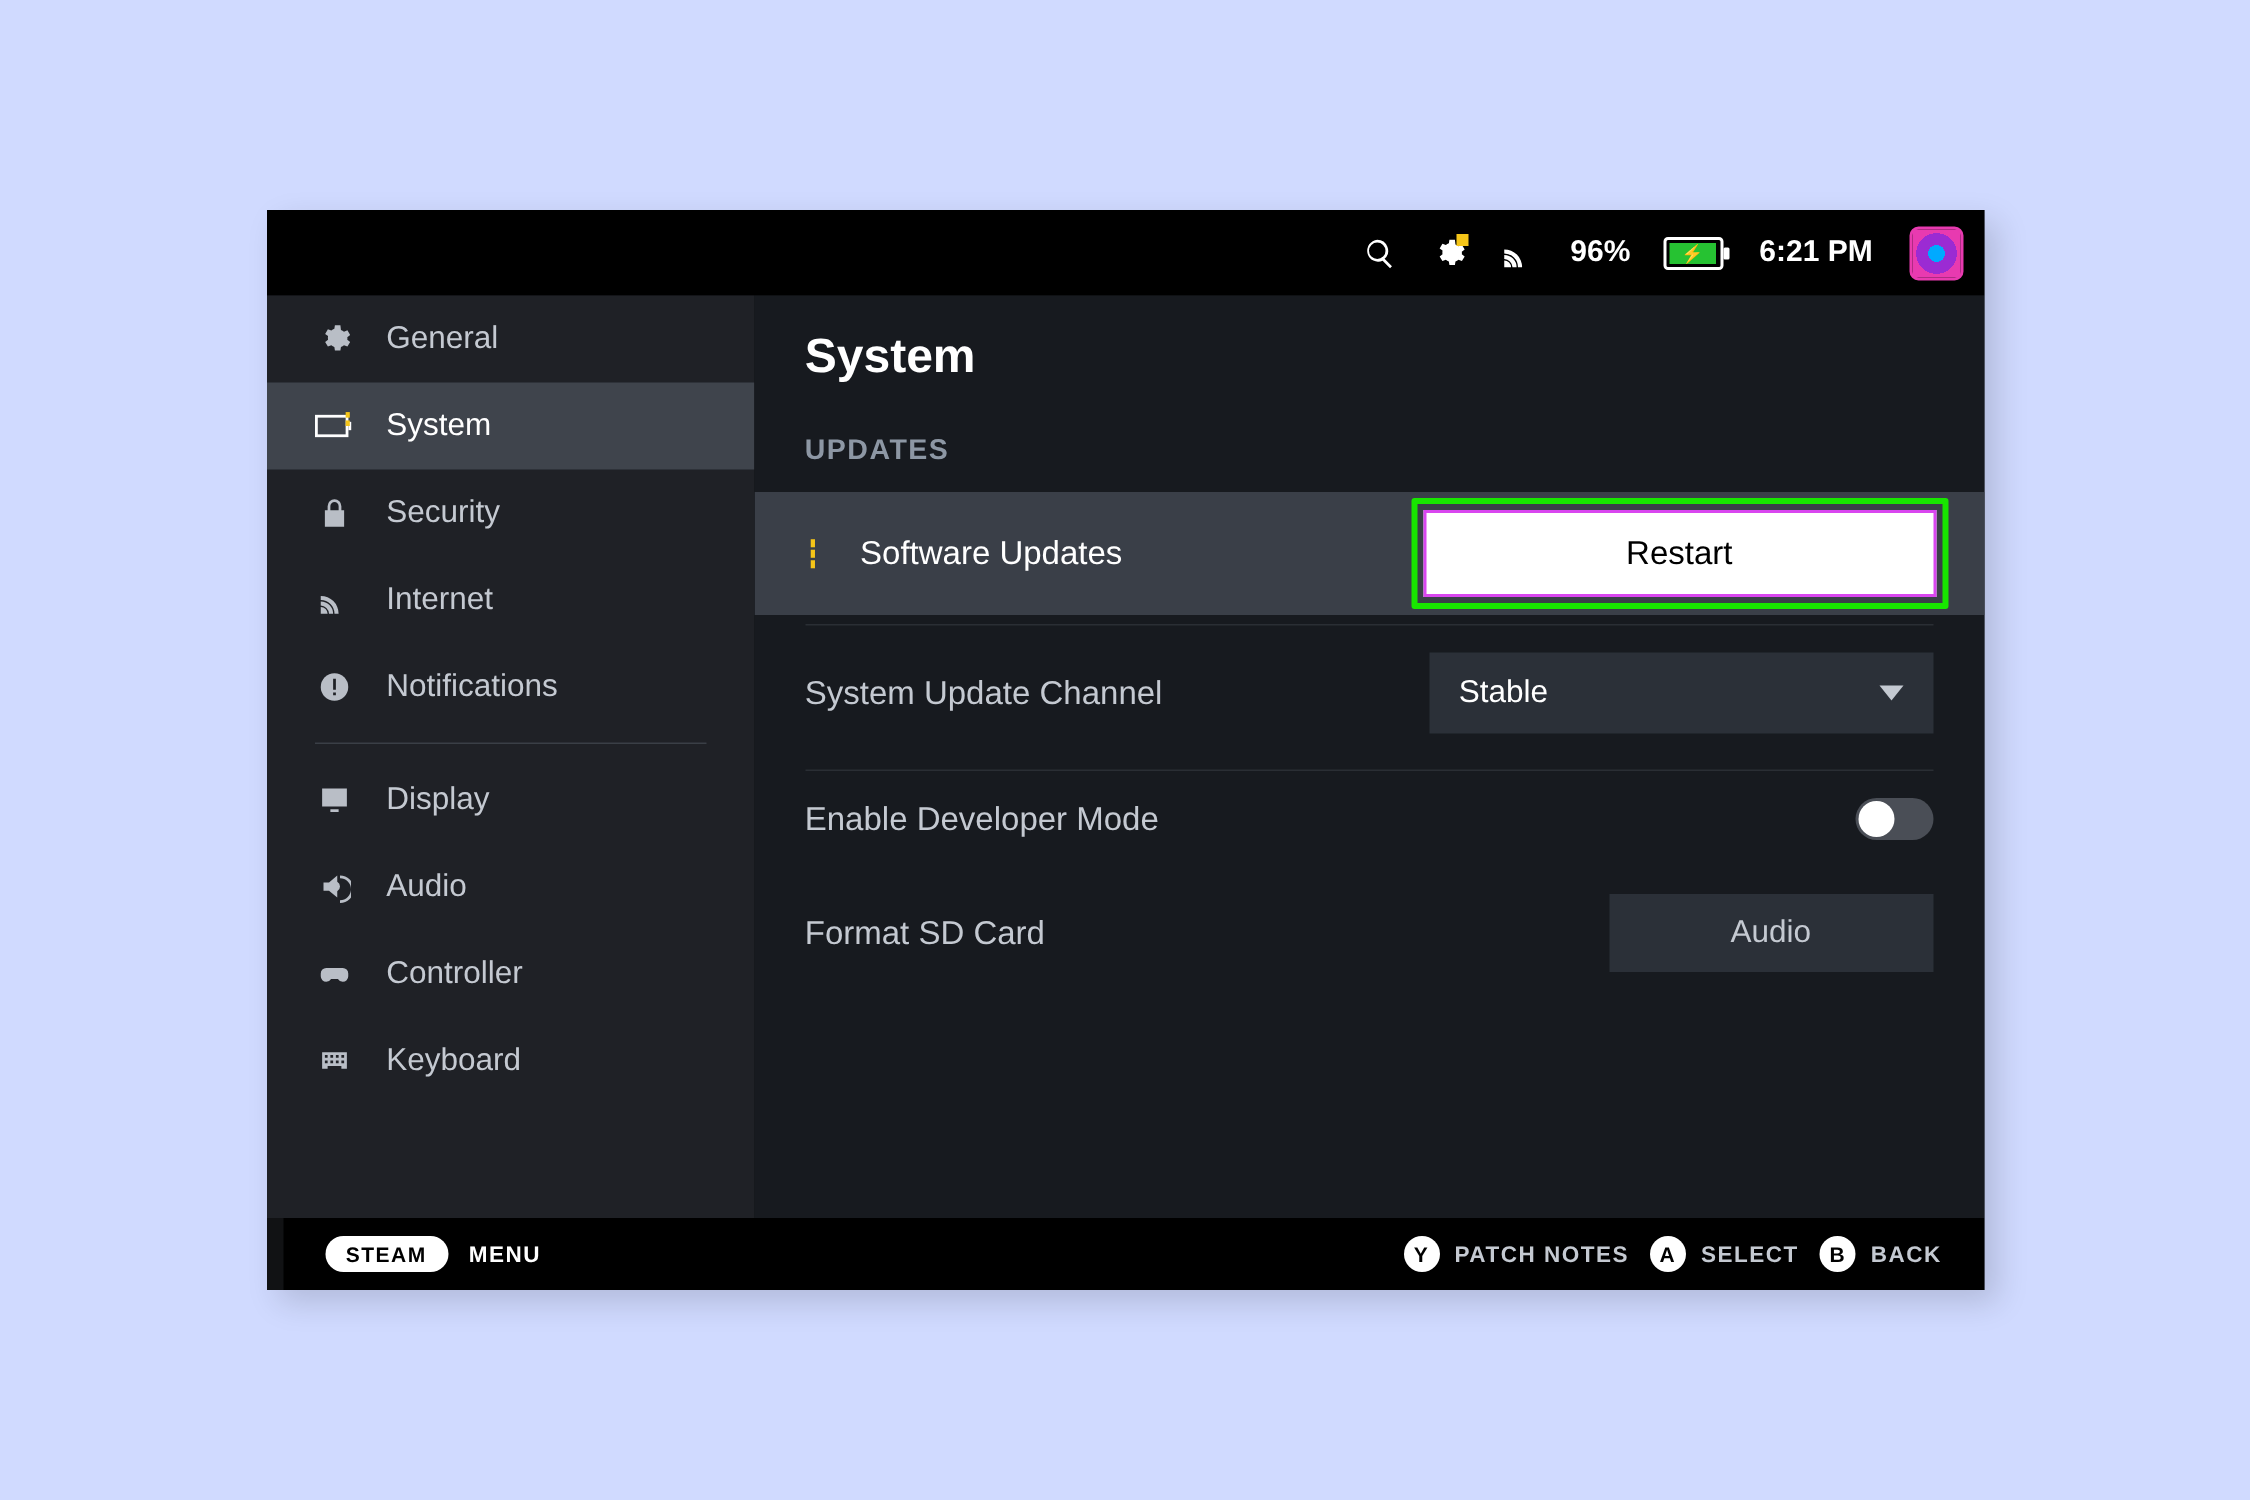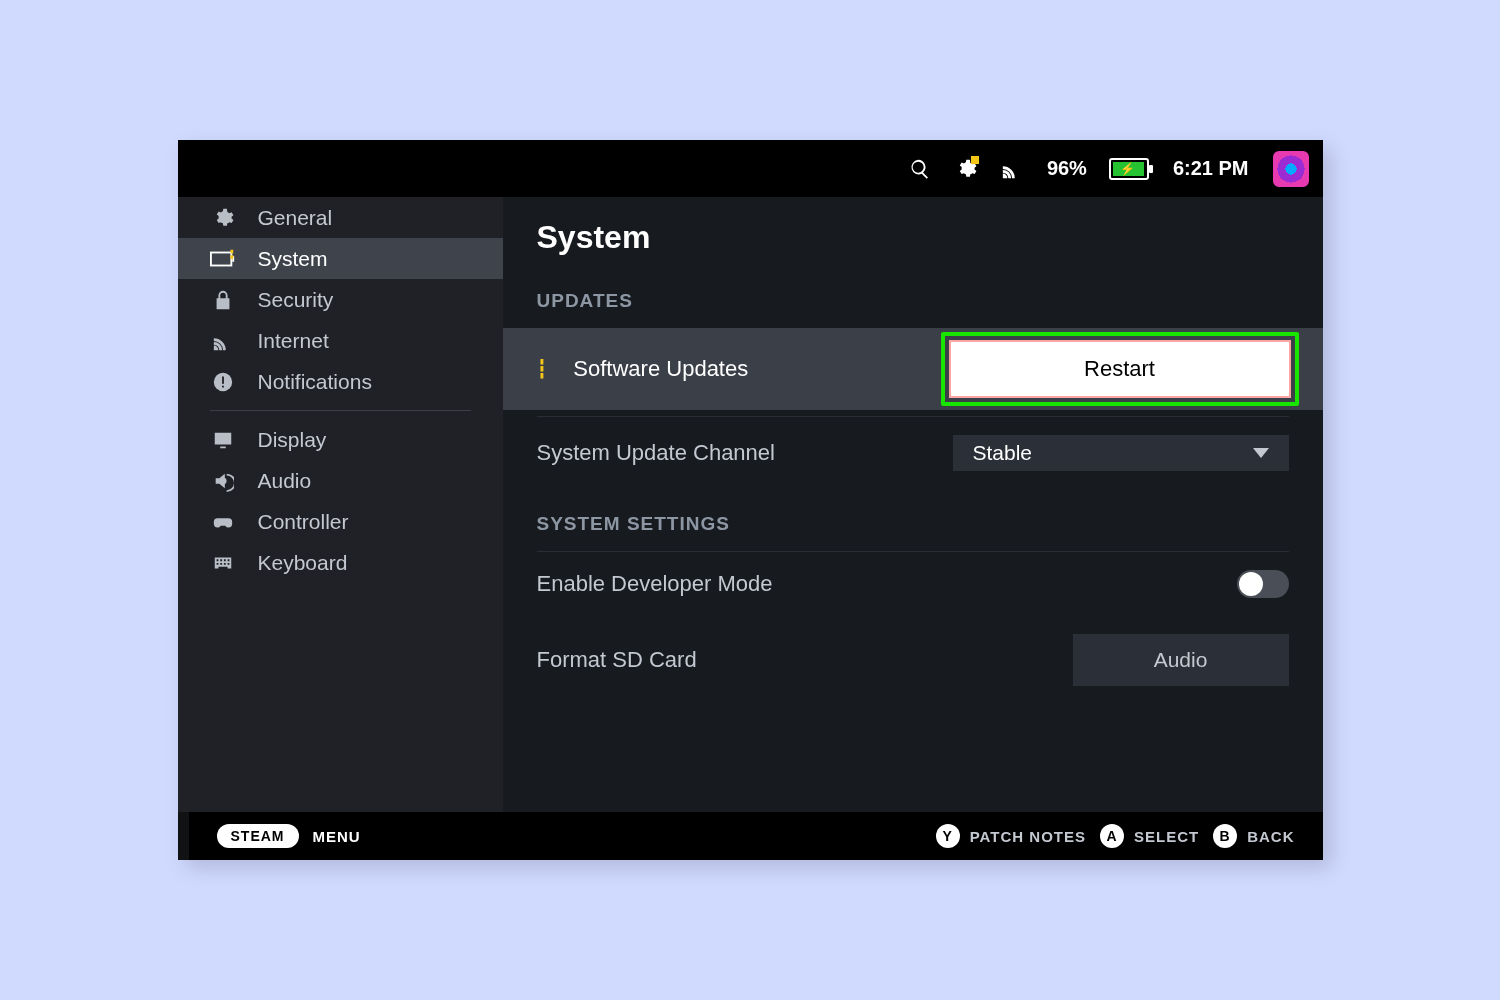--- a/index.html
+++ b/index.html
@@ -55,21 +55,21 @@
   
   .main{flex:1;display:flex;min-height:0;}
   .sidebar{
     width:325px;background:var(--sidebar-bg);
     display:flex;flex-direction:column;font-size:21px;
     overflow:hidden;
   }
   .side-item{
     display:flex;align-items:center;gap:22px;
     padding:15px 32px;color:var(--faded);cursor:pointer;
-    height:41px;
+    height:58px;
   }
   .side-item.active{background:var(--sidebar-hover);color:var(--text);}
   .side-item .side-icon{width:26px;height:24px;flex:0 0 26px;display:inline-flex;align-items:center;justify-content:center;}
   .side-item svg{width:22px;height:22px;fill:#b9bec6;}
   .side-item.active svg{fill:#fff;}
   .side-divider{height:1px;background:var(--sidebar-border);margin:8px 32px;}
 
   
   .content{flex:1;background:var(--panel-bg);display:flex;flex-direction:column;min-height:0;overflow:hidden;}
   .content-title{font-size:32px;font-weight:700;padding:22px 34px 10px 34px;}
@@ -82,30 +82,30 @@
     background:var(--row-bg);padding:16px 24px 16px 34px;margin-top:6px;height:82px;
   }
   .updates-left{display:flex;align-items:center;gap:26px;font-size:22px;color:var(--text);}
   .marker{color:var(--accent-yellow);font-size:18px;line-height:0;}
   .restart-wrap{
     border:4px solid var(--highlight);padding:4px;border-radius:2px;
     width:358px;display:flex;
   }
   .restart-btn{
     flex:1;background:#fff;color:#000;font-size:22px;font-weight:500;
-    height:58px;display:flex;align-items:center;justify-content:center;border:2px solid #fca5a5;cursor:pointer;
+    height:58px;display:flex;align-items:center;justify-content:center;border:2px solid #d946ef;cursor:pointer;
   }
 
   
   .setting-row{
     display:flex;align-items:center;justify-content:space-between;
     padding:18px 34px;font-size:22px;color:var(--faded);
   }
   .dropdown{
-    width:336px;height:36px;background:var(--dropdown-bg);
+    width:336px;height:54px;background:var(--dropdown-bg);
     display:flex;align-items:center;justify-content:space-between;
     padding:0 20px;color:var(--text);font-size:21px;cursor:pointer;
   }
   .chev{width:0;height:0;border-left:8px solid transparent;border-right:8px solid transparent;border-top:10px solid #c4c9d1;}
 
   .toggle{width:52px;height:28px;background:var(--toggle-track);border-radius:14px;position:relative;cursor:pointer;}
   .toggle .knob{position:absolute;left:2px;top:2px;width:24px;height:24px;border-radius:50%;background:#fff;}
 
   .format-btn{
     width:216px;height:52px;background:var(--dropdown-bg);display:flex;align-items:center;justify-content:center;
@@ -259,21 +259,20 @@
 
       <div class="section-divider"></div>
       <div class="setting-row">
         <span>System Update Channel</span>
         <div class="dropdown">
           <span>Stable</span>
           <span class="chev"></span>
         </div>
       </div>
 
-      <div class="section-label">SYSTEM SETTINGS</div>
       <div class="section-divider"></div>
       <div class="setting-row">
         <span>Enable Developer Mode</span>
         <div class="toggle">
             <div class="knob"></div>
           </div>
       </div>
       <div class="setting-row" style="padding-bottom:0;">
         <span>Format SD Card</span>
         <div class="format-btn">Audio</div>

